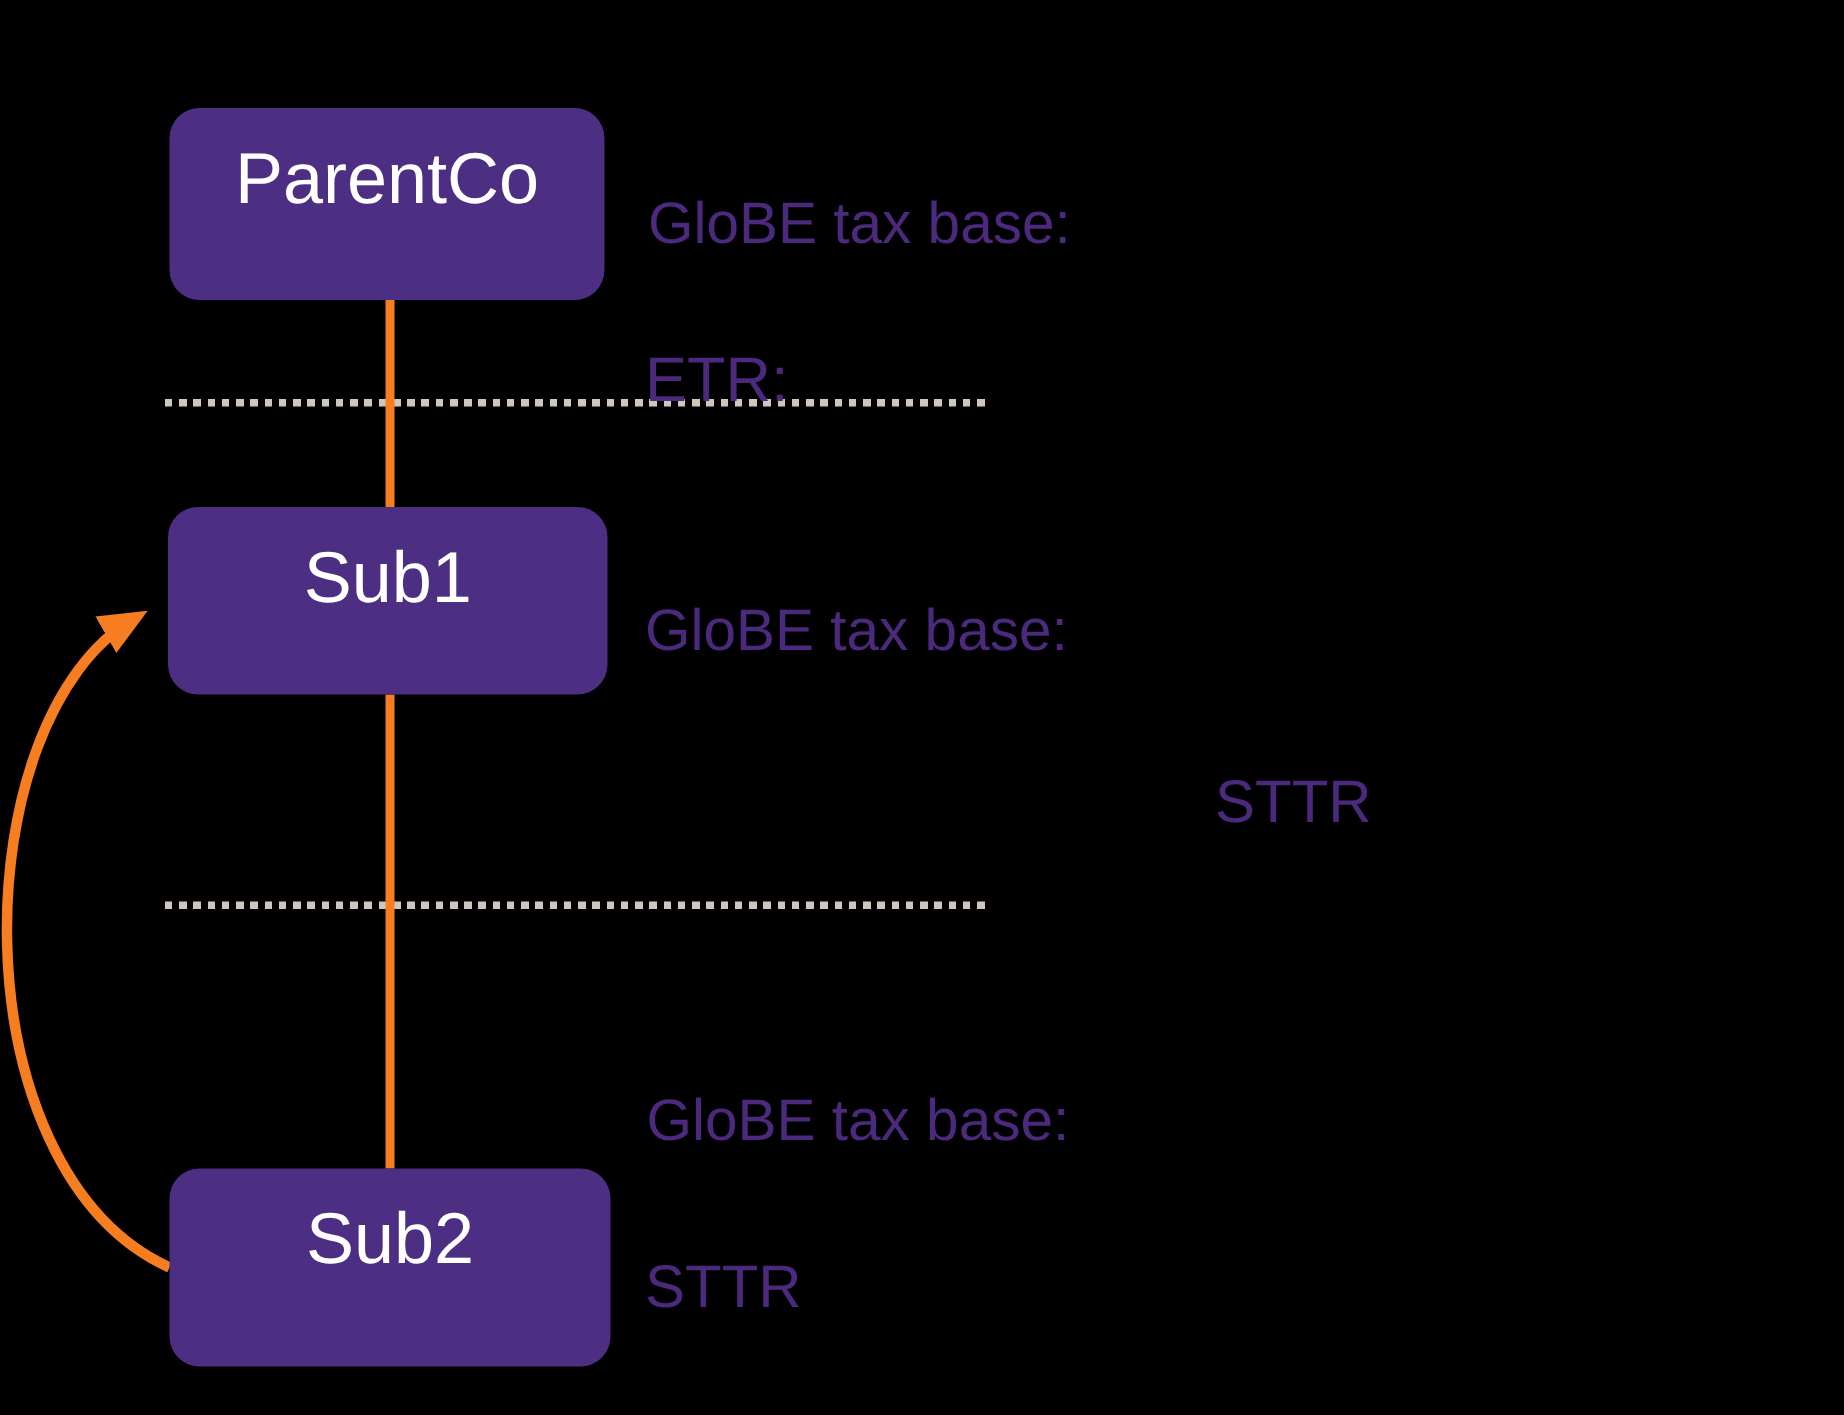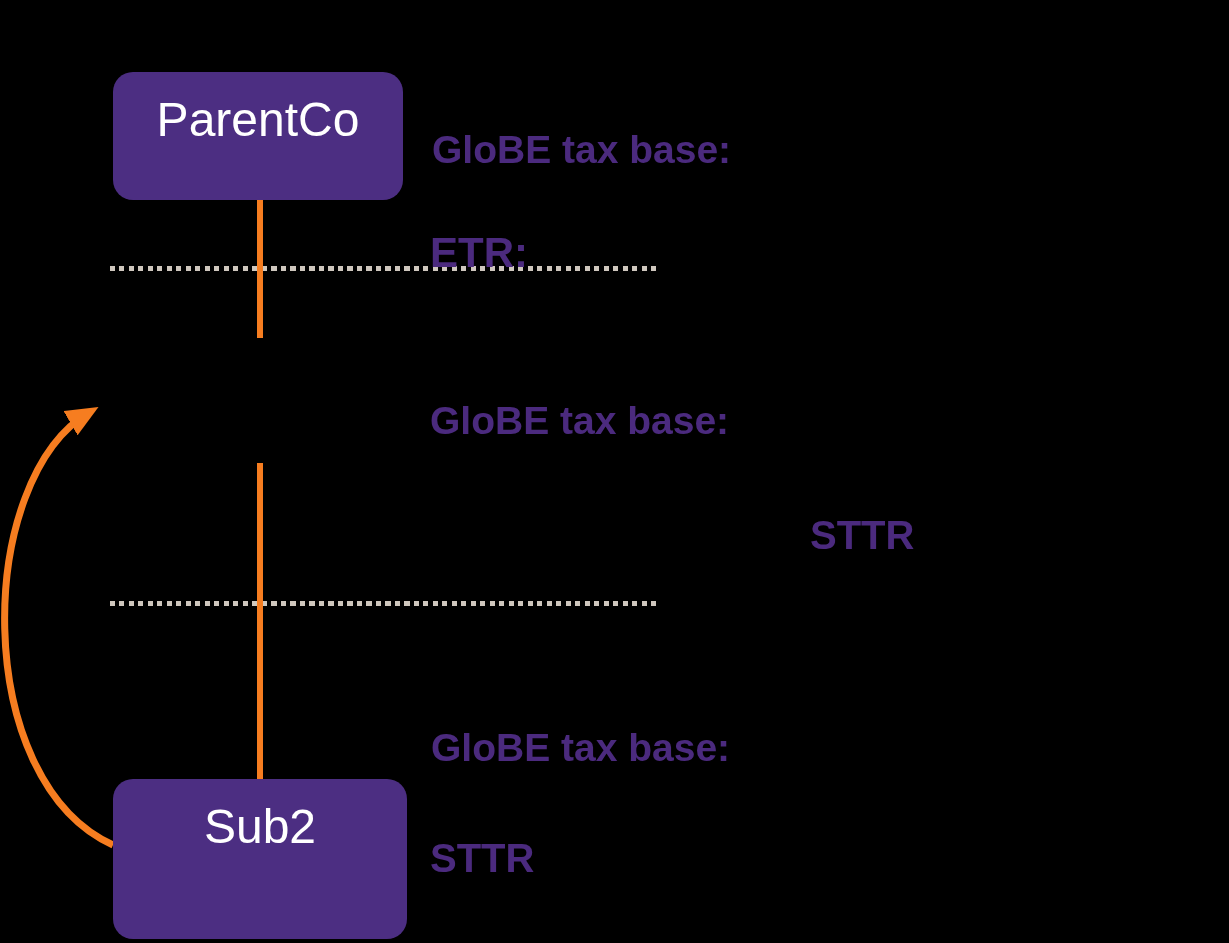--- a/index.html
+++ b/index.html
@@ -16,21 +16,21 @@
     border-radius:20px;
     color:#FFFFFF;
     font-size:48px;
     line-height:1;
     text-align:center;
     padding-top:24px;
     box-sizing:border-box;
   }
   .node-parentco{left:113px;top:72px;width:290px;height:128px;}
   .node-sub1{left:112px;top:338px;width:293px;height:125px;}
-  .node-sub2{left:113px;top:779px;width:294px;height:160px;}
+  .node-sub2{left:113px;top:779px;width:294px;height:132px;}
 
   .vline{
     position:absolute;
     width:6px;
     background:#F67D20;
     left:257px;
   }
   .vline-1{top:200px;height:138px;}
   .vline-2{top:463px;height:316px;}
 
@@ -40,21 +40,21 @@
     width:548px;
     height:5px;
     background:repeating-linear-gradient(to right,#CFC7BE 0px,#CFC7BE 5px,transparent 5px,transparent 9.5px);
   }
   .dotline-1{top:266px;}
   .dotline-2{top:601px;}
 
   .plabel{
     position:absolute;
     color:#4B2A7E;
-    font-weight:bold;
+    font-weight:normal;
     font-size:39px;
     line-height:1;
     white-space:nowrap;
   }
   .lbl-globe-parentco{left:432px;top:130px;}
   .lbl-etr{left:430px;top:232px;font-size:42px;}
   .lbl-globe-sub1{left:430px;top:401px;}
   .lbl-sttr-mid{left:810px;top:515px;font-size:40px;}
   .lbl-globe-sub2{left:431px;top:728px;}
   .lbl-sttr-sub2{left:430px;top:838px;font-size:40px;}
@@ -81,20 +81,23 @@
       <marker id="ah" markerWidth="4.6" markerHeight="4" refX="3.2" refY="2" orient="auto" markerUnits="strokeWidth">
         <path d="M0,0 L4.6,2 L0,4 Z" fill="#F67D20"></path>
       </marker>
     </defs>
     <path d="M113,845 C-30,780 -25,478 90,412" fill="none" stroke="#F67D20" stroke-width="7" marker-end="url(#ah)"></path>
   </svg>
 
   <div class="node node-parentco">
     <span>ParentCo</span>
   </div>
+  <div class="node node-sub1">
+    <span>Sub1</span>
+  </div>
   <div class="node node-sub2">
     <span>Sub2</span>
   </div>
 
   <div class="plabel lbl-globe-parentco">GloBE tax base:</div>
   <div class="plabel lbl-etr">ETR:</div>
   <div class="plabel lbl-globe-sub1">GloBE tax base:</div>
   <div class="plabel lbl-sttr-mid">STTR</div>
   <div class="plabel lbl-globe-sub2">GloBE tax base:</div>
   <div class="plabel lbl-sttr-sub2">STTR</div>

